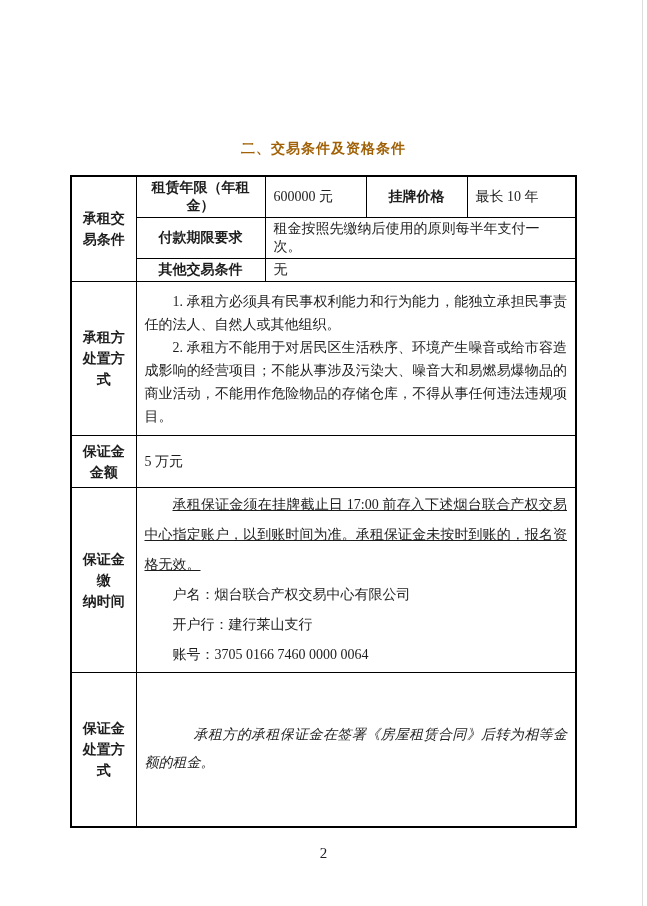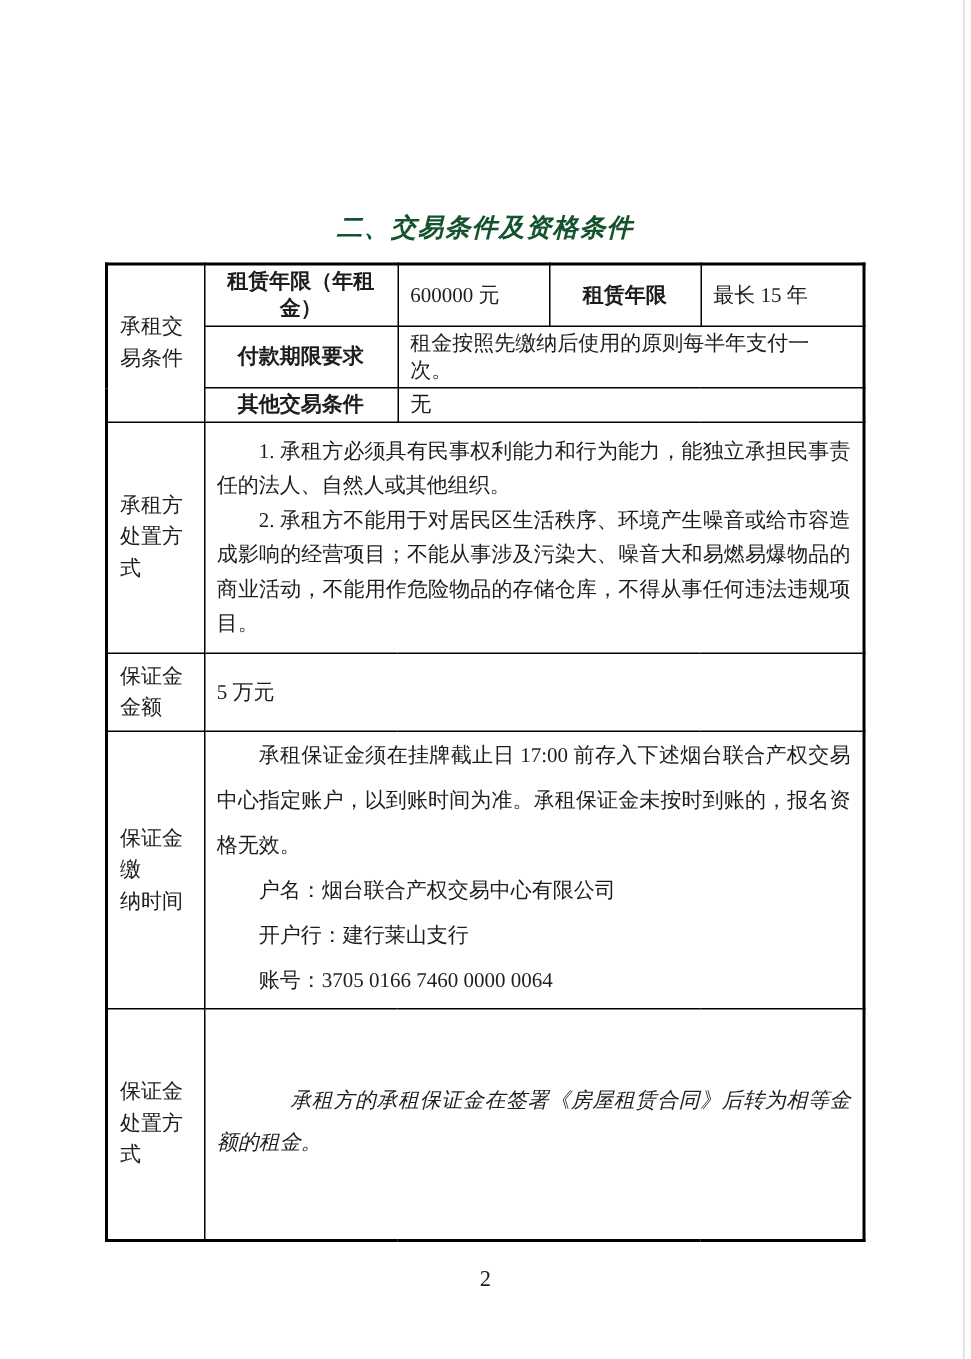--- a/index.html
+++ b/index.html
@@ -24,44 +24,44 @@
     width: 1px;
     background: #dddddd;
   }
   .title {
     position: absolute;
     top: 140px;
     left: 0;
     width: 100%;
     margin: 0;
     text-align: center;
-    font-size: 17px;
+    font-size: 14px;
     font-weight: bold;
-    color: #14532d;
+    color: #a16207;
     letter-spacing: 1px;
-    font-style: italic;
   }
   table.doc-table {
     position: absolute;
     top: 175px;
     left: 70px;
     width: 505px;
     border-collapse: collapse;
     table-layout: fixed;
     border: 2px solid #000000;
   }
   table.doc-table td {
     border: 1px solid #000000;
     font-size: 14px;
     vertical-align: middle;
     overflow: hidden;
     padding: 2px 8px;
   }
   td.hdr {
-    font-weight: normal;
+    font-weight: bold;
+    text-align: center;
     white-space: pre-line;
     line-height: 21px;
     padding: 2px 2px;
   }
   td.lbl {
     font-weight: bold;
     text-align: center;
     padding: 2px 4px;
   }
   td.val {
@@ -80,20 +80,21 @@
     line-height: 23px;
     text-indent: 2em;
     text-align: justify;
   }
   .deposit p {
     line-height: 30px;
   }
   .deposit .indent2 {
     text-indent: 2em;
     text-align: justify;
+    text-decoration: underline;
   }
   .deposit .ml2 {
     padding-left: 2em;
   }
   .disposal p {
     line-height: 28px;
     text-indent: 3.5em;
     text-align: justify;
     font-style: italic;
   }
@@ -121,22 +122,22 @@
       <col style="width:101px">
       <col style="width:101px">
       <col style="width:109px">
     </colgroup>
     <tbody>
       <tr style="height:38px">
         <td class="hdr" rowspan="3">承租交
 易条件</td>
         <td class="lbl">租赁年限（年租金）</td>
         <td class="val">600000 元</td>
-        <td class="lbl">租赁年限</td>
-        <td class="val pad-lg">最长 15 年</td>
+        <td class="lbl">挂牌价格</td>
+        <td class="val pad-lg">最长 10 年</td>
       </tr>
       <tr style="height:38px">
         <td class="lbl">付款期限要求</td>
         <td class="val" colspan="3">租金按照先缴纳后使用的原则每半年支付一次。</td>
       </tr>
       <tr style="height:22px">
         <td class="lbl">其他交易条件</td>
         <td class="val" colspan="3">无</td>
       </tr>
       <tr style="height:154px">

